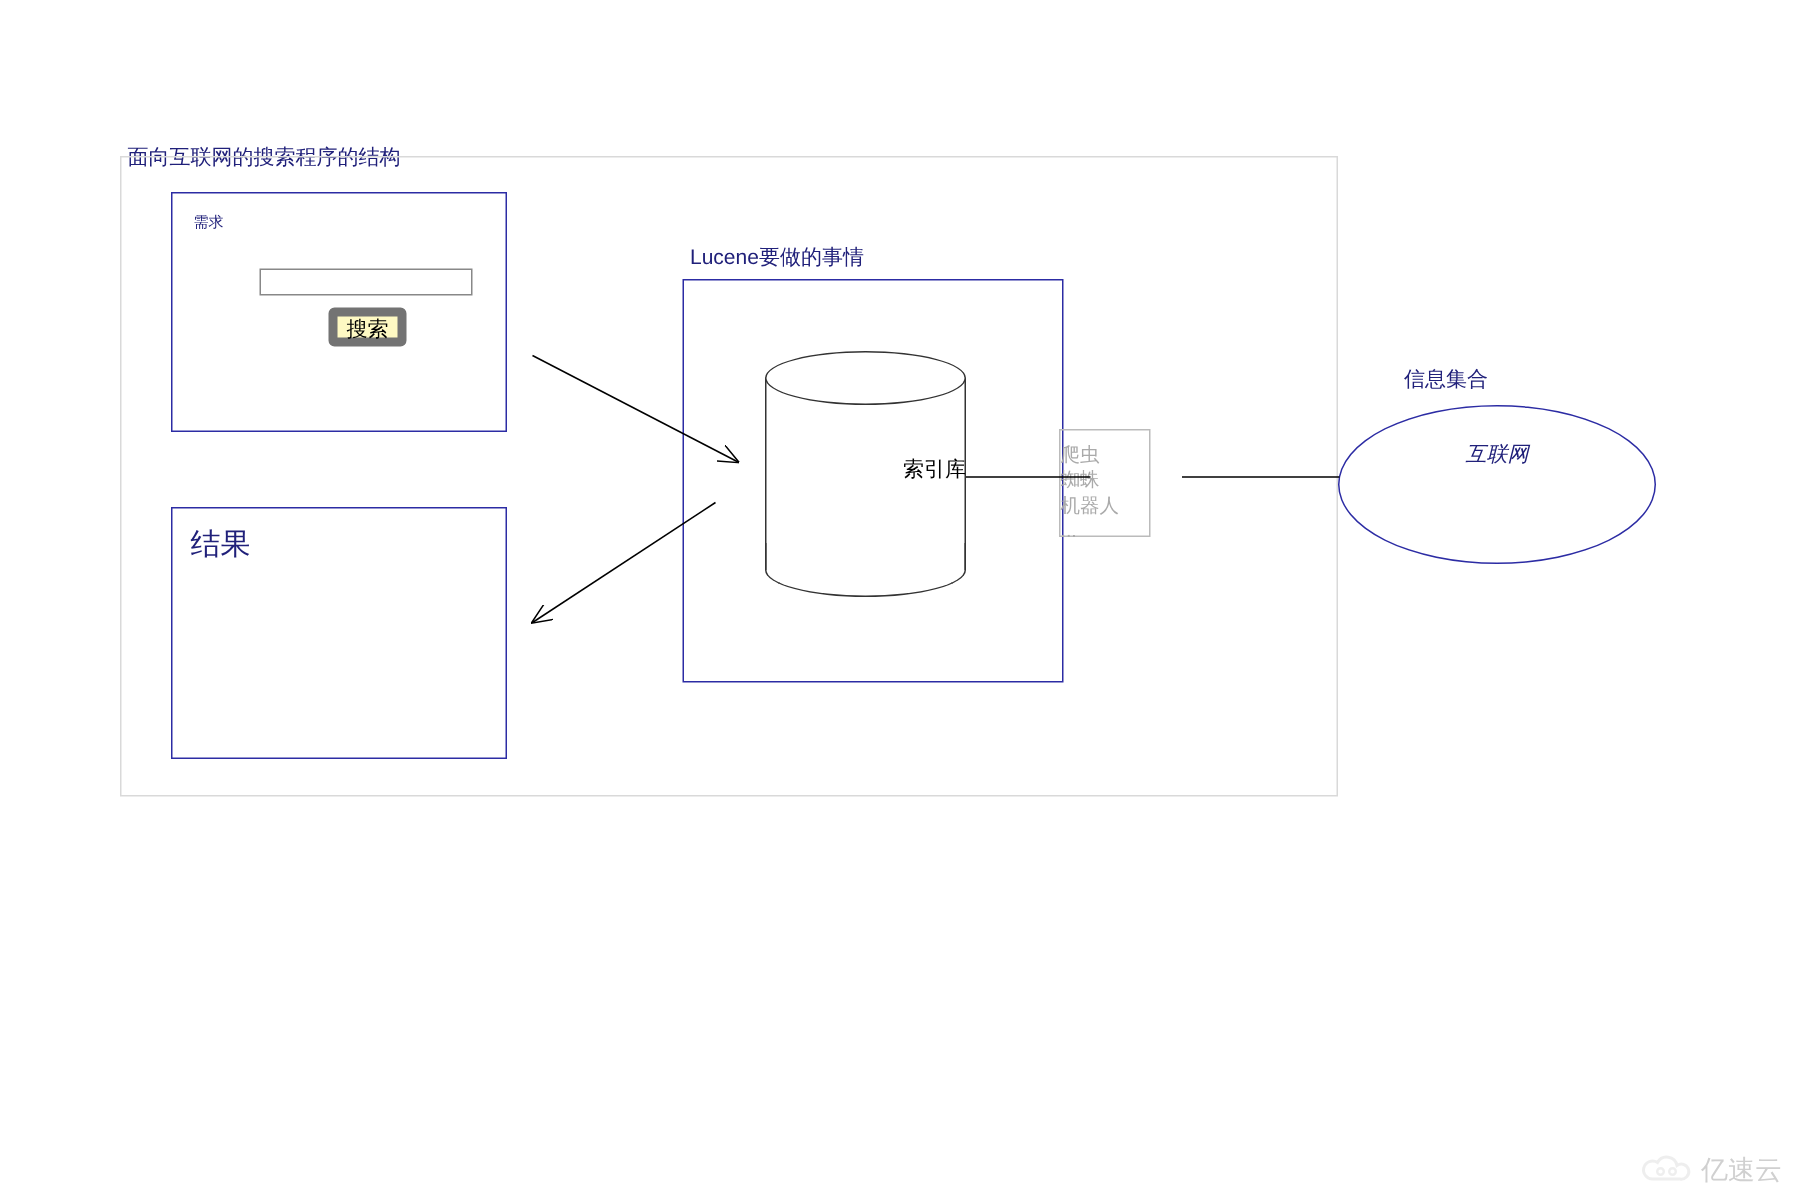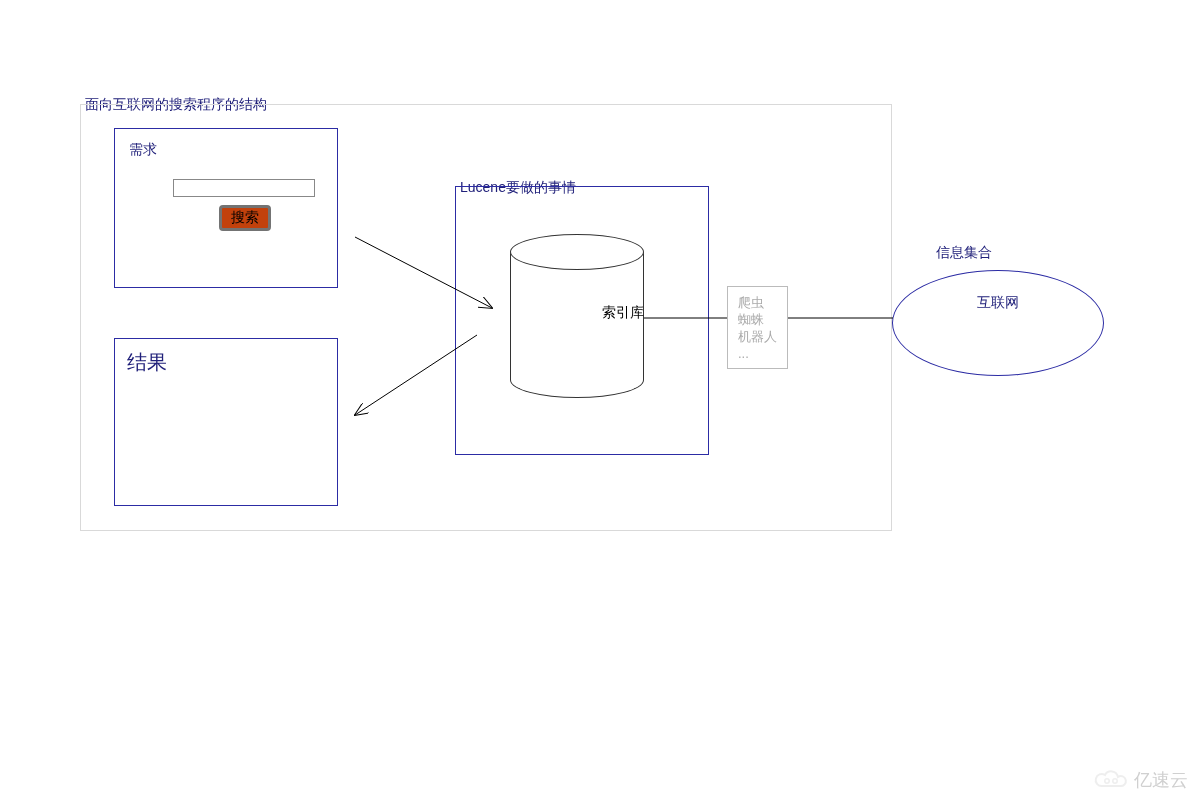--- a/index.html
+++ b/index.html
@@ -30,40 +30,40 @@
       position: absolute;
       left: 114px;
       top: 128px;
       width: 224px;
       height: 160px;
       border: 1px solid #2c2ca4;
       padding: 12px 14px;
     }
     .demand-label {
       color: #20207a;
-      font-size: 14px;
+      font-size: 10px;
     }
     .search-input {
       position: absolute;
       left: 58px;
       top: 50px;
       width: 142px;
       height: 18px;
       border: 1px solid #888;
       background: #fff;
     }
     .search-button {
       position: absolute;
       left: 104px;
       top: 76px;
       width: 52px;
       height: 26px;
-      border: 3px solid #737373;
+      border: 6px solid #737373;
       border-radius: 4px;
-      background: #c2410c;
+      background: #fef9c3;
       font-size: 14px;
       cursor: pointer;
     }
     .result-box {
       position: absolute;
       left: 114px;
       top: 338px;
       width: 224px;
       height: 168px;
       border: 1px solid #2c2ca4;
@@ -72,21 +72,20 @@
     .result-label {
       color: #20207a;
       font-size: 20px;
     }
     .lucene-label {
       position: absolute;
       left: 460px;
       top: 163px;
       color: #20207a;
       font-size: 14px;
-      margin-top: 16px;
     }
     .lucene-box {
       position: absolute;
       left: 455px;
       top: 186px;
       width: 254px;
       height: 269px;
       border: 1px solid #2c2ca4;
     }
     .cylinder {
@@ -123,26 +122,26 @@
     .cyl-label {
       position: absolute;
       left: 0; top: 70px;
       width: 134px;
       text-align: right;
       font-size: 14px;
       color: #000;
     }
     .crawler-box {
       position: absolute;
-      left: 727px;
+      left: 706px;
       top: 286px;
       width: 61px;
-      height: 83px;
+      height: 72px;
       border: 1px solid #bbb;
-      padding: 8px 10px;
+      padding: 8px 0;
       font-size: 13px;
       color: #aaa;
       line-height: 1.3;
     }
     .info-label {
       position: absolute;
       left: 936px;
       top: 244px;
       color: #20207a;
       font-size: 14px;
@@ -162,20 +161,21 @@
       left: 892px;
       top: 270px;
       width: 212px;
       height: 106px;
       display: flex;
       align-items: flex-start;
       justify-content: center;
       padding-top: 24px;
       color: #20207a;
       font-size: 14px;
+      font-style: italic;
     }
     .watermark {
       position: absolute;
       right: 12px;
       bottom: 8px;
       display: flex;
       align-items: flex-start;
       gap: 6px;
       color: #d0d0d0;
       font-size: 18px;

